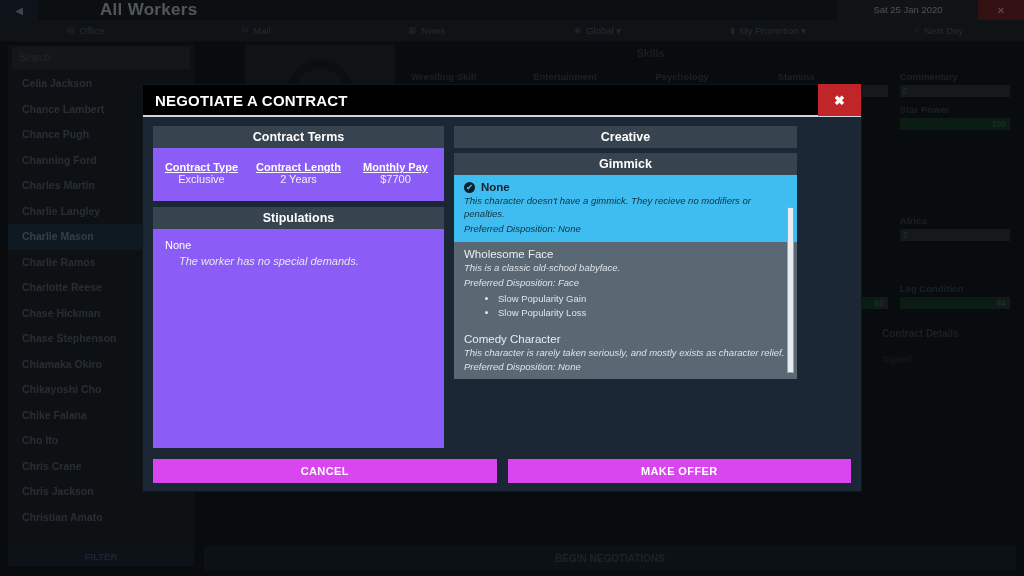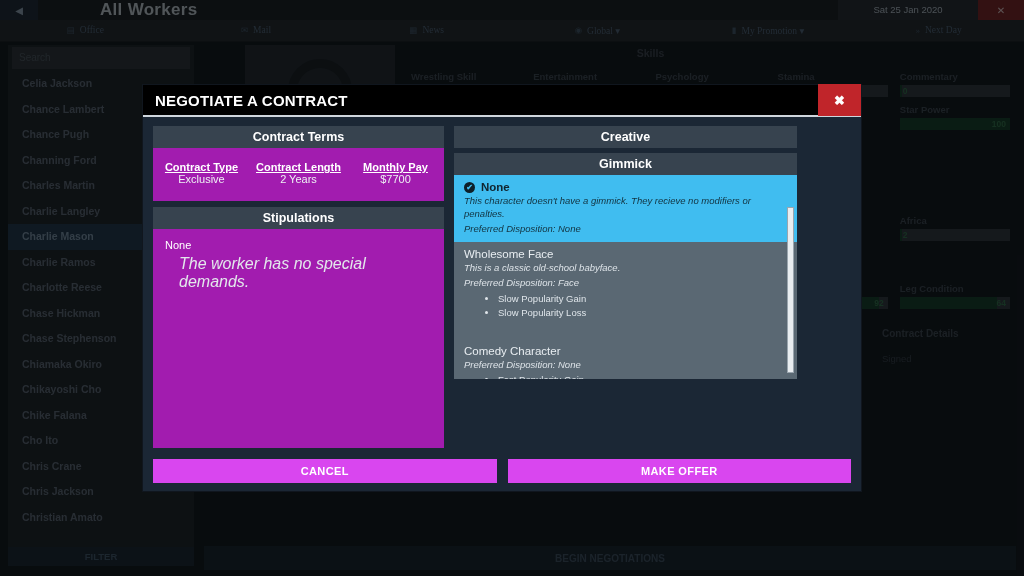--- a/index.html
+++ b/index.html
@@ -35,21 +35,20 @@
   }
   .tb-close {
     width: 46px; height: 20px; background: #7b1f1f; color: #e8c8c8;
     font-size: 10px; display: flex; align-items: center; justify-content: center;
   }
 
   .navbar {
     position: absolute; top: 20px; left: 0; right: 0; height: 22px;
     background: #202327; display: flex; align-items: flex-end;
     border-bottom: 1px solid #15181b;
-    font-family: Liberation Serif, serif;
   }
   .nav-item {
     flex: 1; display: flex; align-items: center; justify-content: center;
     gap: 5px; color: #4f6276; font-size: 9.5px; height: 22px;
   }
   .nav-ico { font-size: 8.5px; color: #415364; }
 
   .left-panel {
     position: absolute; left: 8px; top: 45px; width: 186px; bottom: 10px;
     background: #1a1d21;
@@ -136,35 +135,35 @@
     display: flex; align-items: center; justify-content: center;
   }
   .modal-body { display: flex; gap: 10px; padding: 9px 10px 0 10px; }
   .col-left { width: 291px; }
   .col-right { width: 343px; }
 
   .sec-head {
     background: #37434f; color: #fff; font-size: 12.5px; font-weight: bold;
     height: 22px; display: flex; align-items: center; justify-content: center;
   }
-  .sec-body { background: #a21caf; }
+  .sec-body { background: #8b5cf6; }
 
   .terms-grid { display: flex; padding: 13px 0 16px 0; }
   .term { flex: 1; text-align: center; }
   .term-label {
     color: #fff; font-size: 11px; font-weight: bold;
     text-decoration: underline; display: block;
   }
   .term-value { color: #eef1f4; font-size: 11px; display: block; }
 
   .stip-head { margin-top: 6px; }
   .stip-body { padding: 10px 12px 0 12px; height: 219px; }
   .stip-title { color: #fff; font-size: 11px; }
   .stip-desc {
-    color: #e3e8ec; font-size: 16px; font-style: italic;
+    color: #e3e8ec; font-size: 11px; font-style: italic;
     margin-top: 4px; padding-left: 14px;
   }
 
   .creative-body { padding: 11px 12px 14px 12px; display: flex; gap: 12px; }
   .field { flex: 1; }
   .field-label {
     display: block; text-align: center; color: #fff; font-size: 11px;
     font-weight: bold; text-decoration: underline; margin-bottom: 8px;
   }
   .field select {
@@ -187,21 +186,21 @@
   .check-ic {
     width: 11px; height: 11px; border-radius: 50%; background: #0d1f29;
     color: #40bdf0; font-size: 8px; line-height: 11px; text-align: center;
     display: inline-block; flex: none;
   }
   .gim-desc {
     font-size: 9.5px; font-style: italic; color: #dde3e8;
     margin-top: 2px; line-height: 1.35;
   }
   .gim-item.sel .gim-desc { color: #123340; }
-  .gim-eff { margin: 2px 0 12px 34px; }
+  .gim-eff { margin: 2px 0 0 34px; }
   .gim-eff li {
     list-style: disc; font-size: 9.5px; color: #dfe5ea;
     line-height: 1.45;
   }
   .gim-scroll {
     position: absolute; right: 3px; top: 32px; width: 7px; height: 166px;
     background: #e9edf0; border: 1px solid #9aa5ae;
   }
 
   .modal-foot { display: flex; gap: 11px; padding: 11px 10px 13px 10px; }
@@ -422,20 +421,21 @@
             <div class="gim-desc">This is a classic old-school babyface.</div>
             <div class="gim-desc">Preferred Disposition: Face</div>
             <ul class="gim-eff">
               <li>Slow Popularity Gain</li>
               <li>Slow Popularity Loss</li>
             </ul>
           </div>
 
           <div class="gim-item">
             <div class="gim-name">Comedy Character</div>
+            <div class="gim-desc">This character is rarely taken seriously, and mostly exists as character relief.</div>
             <div class="gim-desc">Preferred Disposition: None</div>
             <ul class="gim-eff">
               <li>Fast Popularity Gain</li>
 
             </ul>
           </div>
 
           <div class="gim-scroll"></div>
         </div>
       </div>

